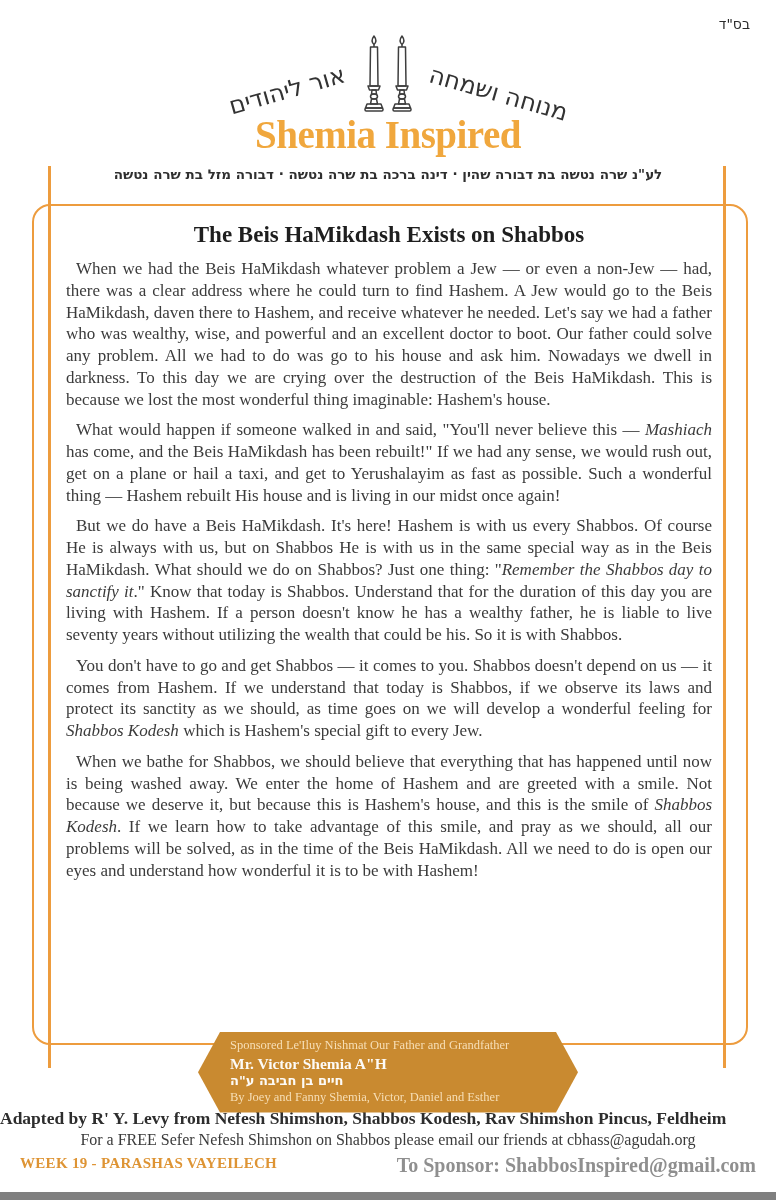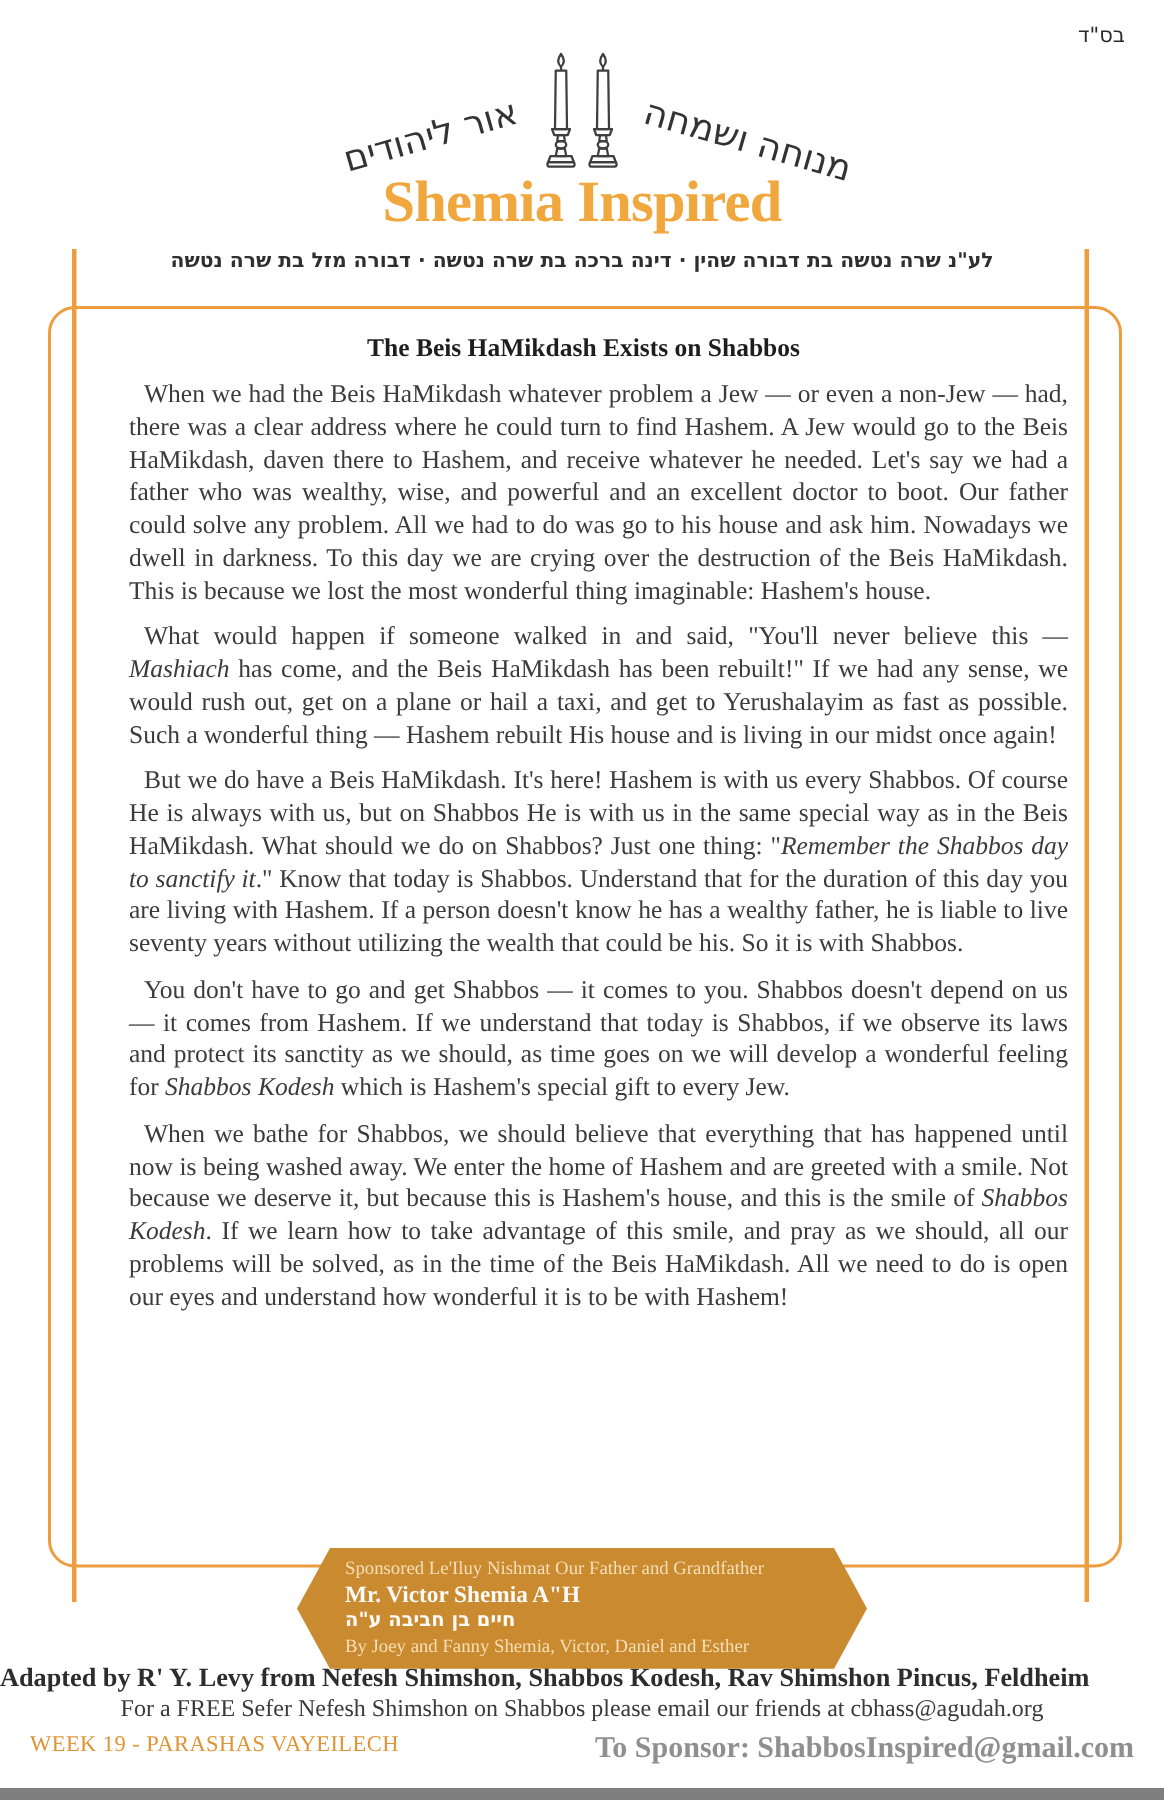--- a/index.html
+++ b/index.html
@@ -32,39 +32,39 @@
     font-family:"DejaVu Sans",sans-serif;font-weight:bold;font-size:13.5px;color:#2f2f2f;}
 
   .vline{position:absolute;top:166px;width:2.5px;height:902px;background:var(--accent-orange,#ED9C3E);}
   .vline-left{left:48px;}
   .vline-right{left:723px;}
 
   .frame{position:absolute;left:32px;top:204px;width:716px;height:841px;
     border:2.5px solid var(--accent-orange,#ED9C3E);border-radius:18px;}
 
   .article{position:absolute;left:66px;top:222px;width:646px;}
-  .article h1{font-size:17px;font-weight:bold;text-align:center;color:#1e1e1e;margin-bottom:10px;}
+  .article h1{font-size:23px;font-weight:bold;text-align:center;color:#1e1e1e;margin-bottom:10px;}
   .article .para{font-size:17px;line-height:1.28;text-align:justify;text-indent:10px;
-    color:var(--ink,#3b3b3b);margin-bottom:9px;margin-left:20px;}
+    color:var(--ink,#3b3b3b);margin-bottom:9px;}
   .article .para .it{font-style:italic;font-family:Liberation Serif, serif;}
 
   .badge{position:absolute;left:50%;top:1032px;transform:translateX(-50%);width:380px;
     background:var(--badge-bg,#C98A30);text-align:left;padding:6px 32px 7px 32px;z-index:5;
     clip-path:polygon(22px 0,calc(100% - 22px) 0,100% 50%,calc(100% - 22px) 100%,22px 100%,0 50%);}
   .badge .b1,.badge .b4{font-size:12.5px;color:var(--badge-text-soft,#F7DFB7);line-height:1.25;}
   .badge .b2{font-size:15.5px;font-weight:bold;color:var(--badge-text-strong,#FDFBF7);line-height:1.25;}
   .badge .b3{font-family:"DejaVu Sans",sans-serif;font-size:13px;font-weight:bold;
     color:var(--badge-text-strong,#FDFBF7);direction:rtl;line-height:1.3;}
 
   .adapted{position:absolute;top:1108px;left:0;width:100%;text-align:left;
     font-weight:bold;font-size:17.5px;color:#2d2d2d;}
   .free-offer{position:absolute;top:1131px;left:0;width:100%;text-align:center;
     font-size:16px;color:#3a3a3a;}
 
-  .week{position:absolute;left:20px;top:1155px;font-weight:normal;font-size:15px;
+  .week{position:absolute;left:20px;top:1155px;font-weight:bold;font-size:15px;
     letter-spacing:0.3px;color:var(--week-orange,#DE9434);}
   .to-sponsor{position:absolute;right:20px;top:1154px;font-weight:bold;font-size:20px;
     color:var(--footer-gray,#8F8F8F);}
 
   .bottom-bar{position:absolute;left:0;bottom:0;width:100%;height:8px;background:#7f7f7f;}
 </style>
 </head>
 <body>
 
 <div id="page">

